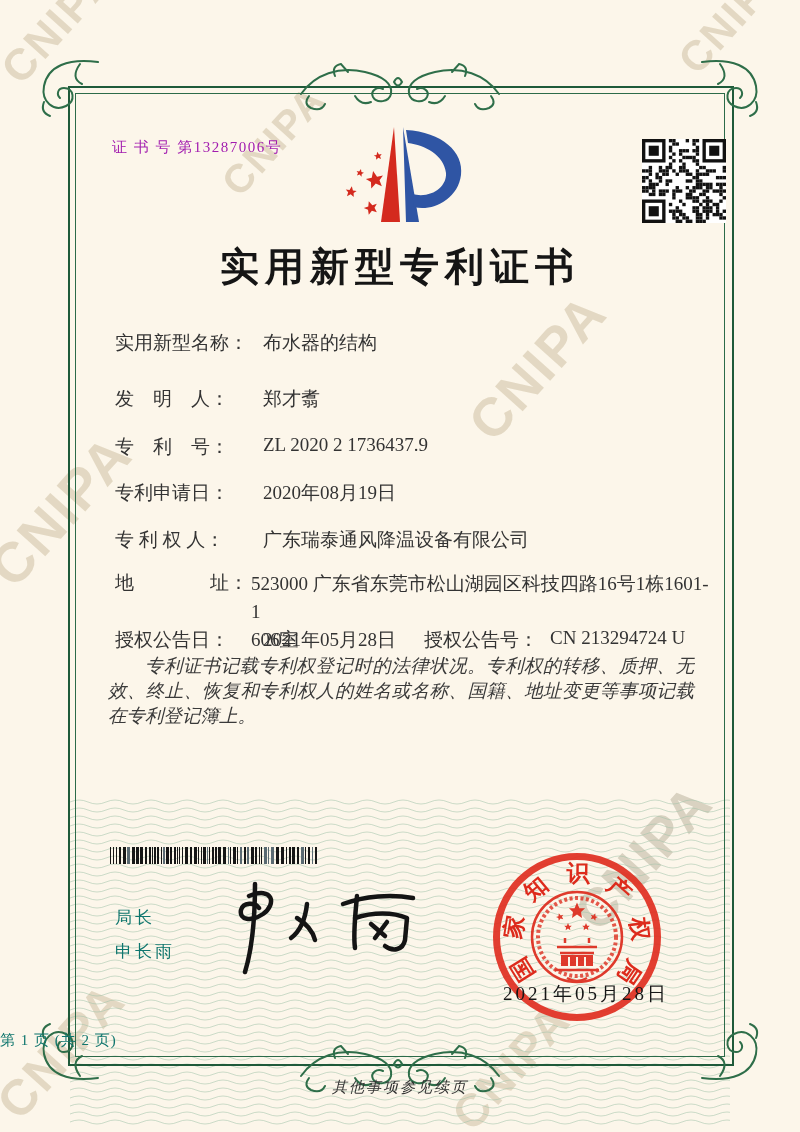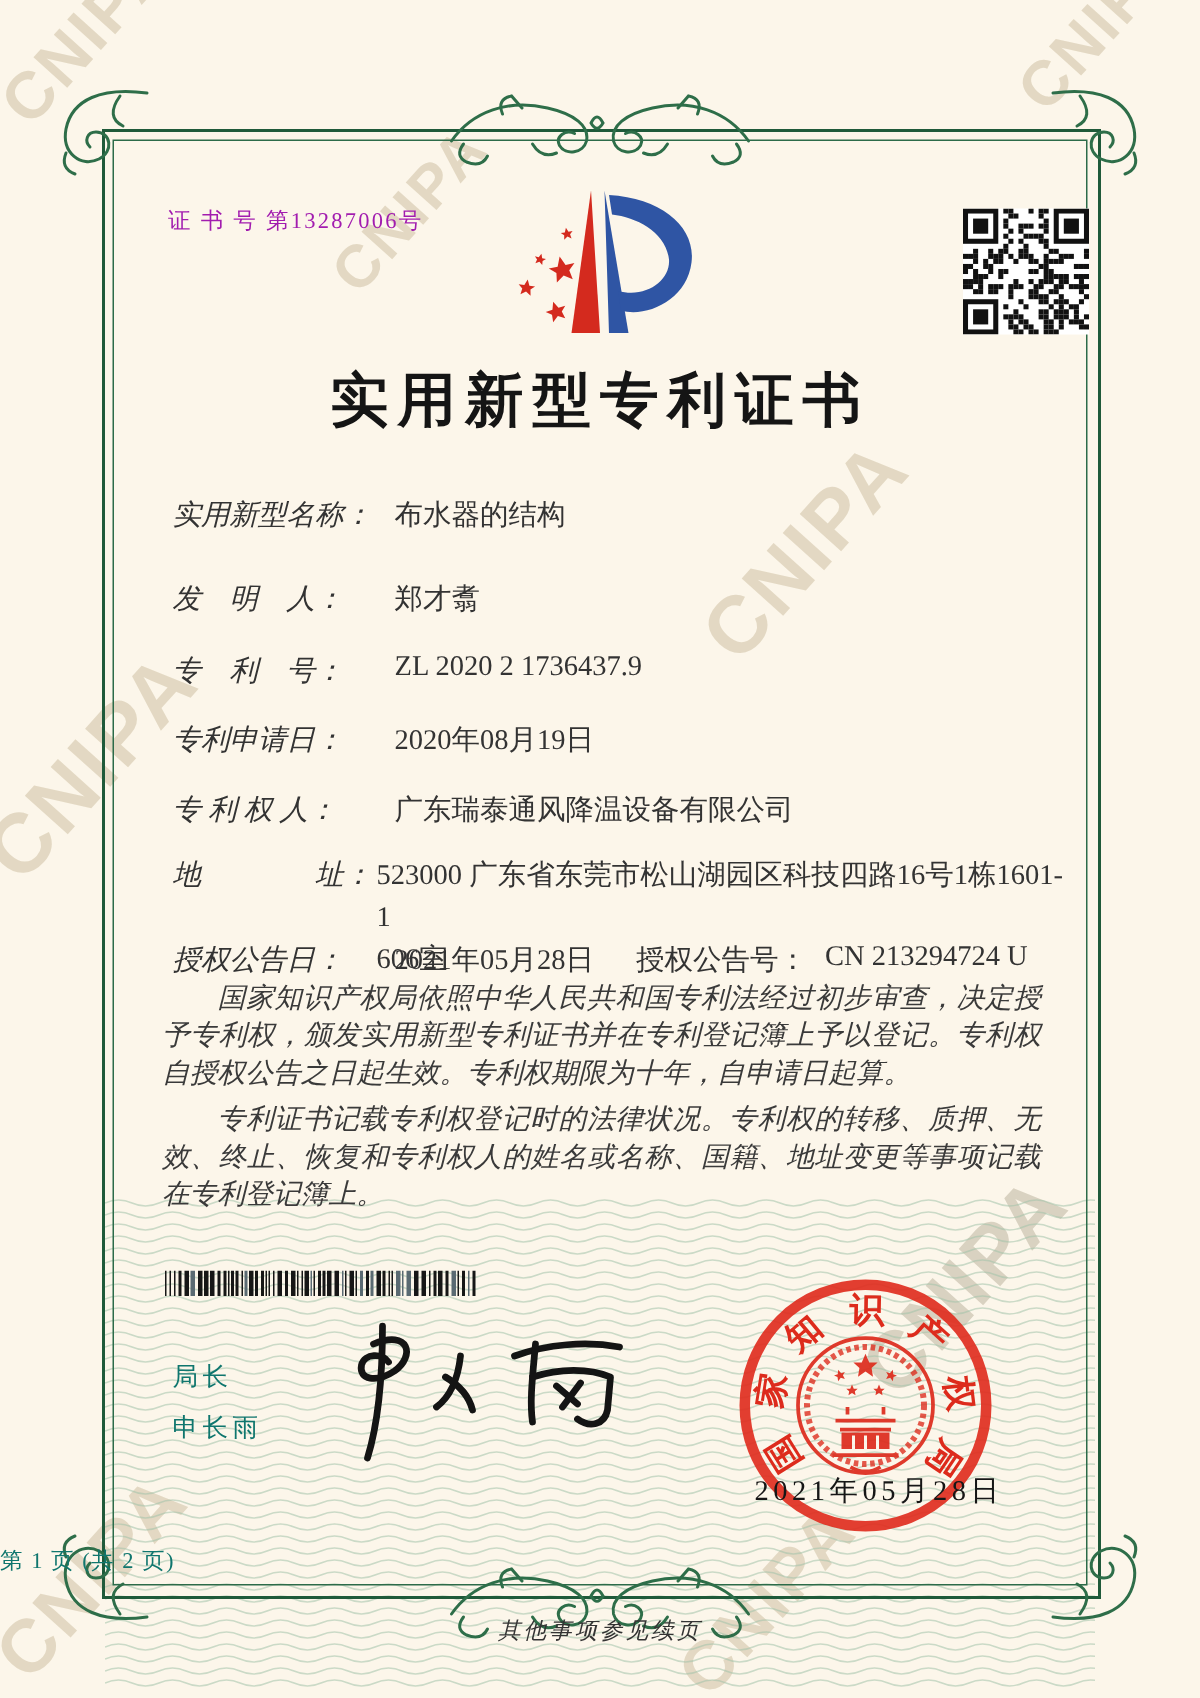--- a/index.html
+++ b/index.html
@@ -24,21 +24,21 @@
   .frame-inner{position:absolute;left:75px;top:93px;width:648px;height:962px;border:1px solid #2c6b49;z-index:2;}
   .orn{position:absolute;z-index:3;}
   .orn path{stroke:#2e6e49;fill:none;stroke-width:2;stroke-linecap:round;}
   
   .cert-no{position:absolute;left:112px;top:138px;z-index:4;font-size:15px;letter-spacing:1.5px;color:#a21caf;}
   #qr{position:absolute;left:642px;top:139px;width:84px;height:84px;background:#fff;padding:0;z-index:4;}
   #logo{position:absolute;left:328px;top:114px;z-index:4;}
   .title{position:absolute;left:0;right:0;top:240px;z-index:4;text-align:center;
          font-size:39px;font-weight:700;letter-spacing:6px;color:#151515;}
   .row{position:absolute;left:115px;z-index:4;font-size:19px;color:#333;white-space:nowrap;}
-  .label{display:inline-block;width:136px;vertical-align:top;font-style:italic;}
+  .label{display:inline-block;width:136px;vertical-align:top;}
   .val{vertical-align:top;margin-left:12px;}
   .addr-val{display:inline-block;white-space:normal;width:460px;line-height:28px;}
   .r1{top:330px}.r2{top:386px}.r3{top:434px}.r4{top:480px}.r5{top:527px}.r6{top:570px}.r7{top:627px}
   .spacer{display:inline-block;width:28px;}
   .paras{position:absolute;left:108px;top:654px;width:586px;z-index:4;font-size:18.5px;line-height:25px;
          text-align:justify;color:#3a3a3a;font-style:italic;}
   .paras p{margin:0 0 6px 0;text-indent:2em;}
   #barcode{position:absolute;left:110px;top:847px;z-index:4;}
   .sig-label{position:absolute;left:115px;z-index:4;font-family:"Liberation Sans","DejaVu Sans",sans-serif;
              font-size:17px;letter-spacing:3px;color:#0f766e;}
@@ -418,21 +418,20 @@
     <span class="label">专 利 权 人：</span><span class="val">广东瑞泰通风降温设备有限公司</span>
   </div>
   <div class="row r6">
     <span class="label">地　　　　址：</span><span class="addr-val"><span>523000 广东省东莞市松山湖园区科技四路16号1栋1601-1</span><br><span>606室</span></span>
   </div>
   <div class="row r7">
     <span class="label">授权公告日：</span><span class="val">2021年05月28日</span><span class="spacer"></span><span>授权公告号：</span><span class="val">CN 213294724 U</span>
   </div>
 
   <div class="paras">
-    <p>国家知识产权局依照中华人民共和国专利法经过初步审查，决定授予专利权，颁发实用新型专利证书并在专利登记簿上予以登记。专利权自授权公告之日起生效。专利权期限为十年，自申请日起算。</p>
     <p>专利证书记载专利权登记时的法律状况。专利权的转移、质押、无效、终止、恢复和专利权人的姓名或名称、国籍、地址变更等事项记载在专利登记簿上。</p>
   </div>
 
   <svg id="barcode" width="212" height="17">
       <rect x="0" y="0" width="1" height="17" fill="#161616"></rect>
       <rect x="3" y="0" width="1" height="17" fill="#161616"></rect>
       <rect x="6" y="0" width="1" height="17" fill="#161616"></rect>
       <rect x="9" y="0" width="2" height="17" fill="#161616"></rect>
       <rect x="13" y="0" width="3" height="17" fill="#161616"></rect>
       <rect x="17" y="0" width="3" height="17" fill="#5a6a72"></rect>

